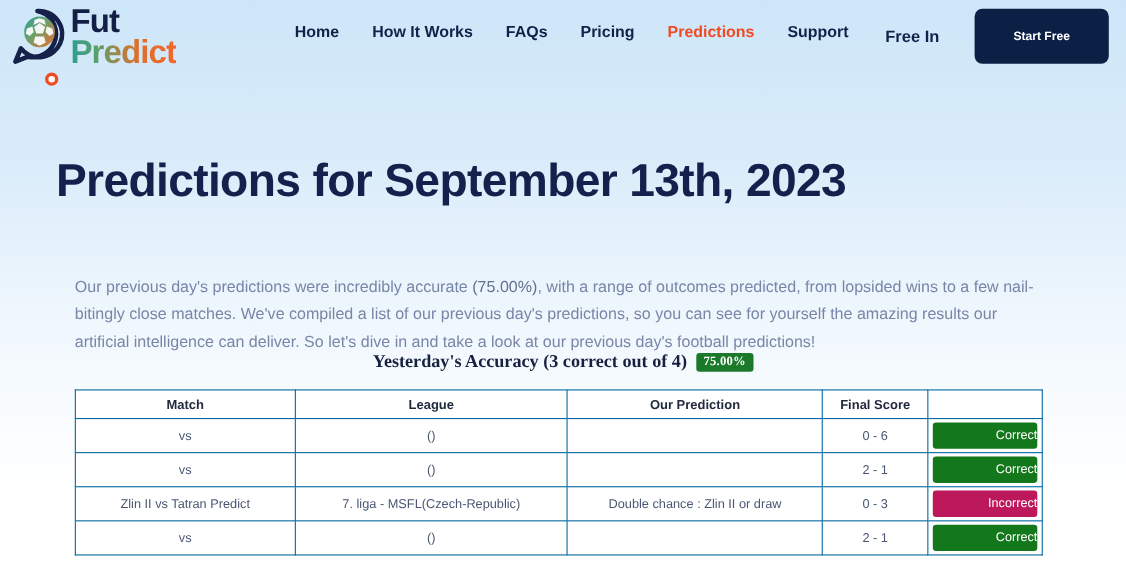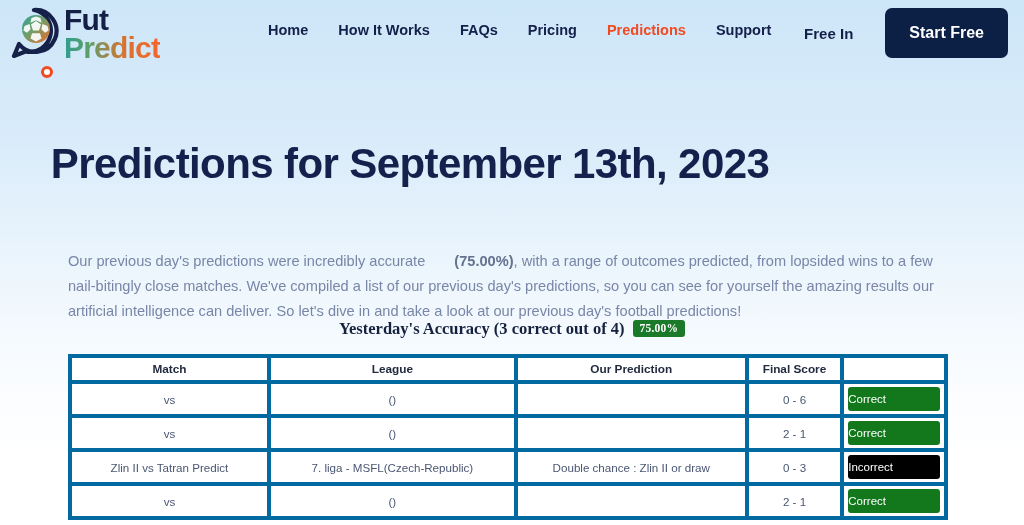--- a/index.html
+++ b/index.html
@@ -63,21 +63,21 @@
   .auth {
     position: absolute; right: 16px; top: 8px;
     display: flex; align-items: center; gap: 0px;
   }
   .signin {
     font-size: 15px; font-weight: 700; color: #13204a;
     margin-right: 32px; white-space: nowrap;
   }
   .startfree {
     background: #0c1f45; color: #ffffff;
-    font-size: 16px; font-weight: 700;
+    font-size: 11px; font-weight: 700;
     border: none; border-radius: 7px;
     padding: 0 24px; height: 50px; min-width: 122px;
     display: flex; align-items: center; justify-content: center;
     white-space: nowrap;
   }
 
   
   .hero-title {
     position: absolute; top: 112px; left: 0; width: 820px;
     text-align: center;
@@ -86,21 +86,21 @@
   }
 
   
   .intro {
     position: absolute; top: 234px; left: 68px;
     width: 888px;
     font-size: 14.6px; line-height: 25px;
     color: #7886a8;
     text-align: left;
   }
-  .intro b { color: #64718f; font-weight: 700; margin-left: 25px; }
+  .intro b { color: #64718f; font-weight: 400; }
 
   
   .accuracy {
     position: absolute; top: 319px; left: 0; width: 1024px;
     text-align: center;
     font-family: "Liberation Serif", serif;
     font-size: 16.5px; font-weight: 700; color: #16213f;
   }
   .acc-badge {
     display: inline-block; vertical-align: 2px;
@@ -116,21 +116,21 @@
   .table-wrap {
     position: absolute; top: 354px; left: 68px;
     width: 880px;
   }
   table.preds {
     width: 880px;
     border-collapse: collapse;
     background: #ffffff;
   }
   table.preds th, table.preds td {
-    border: 4px solid #0369a1;
+    border: 1px solid #0369a1;
     text-align: center;
     vertical-align: middle;
     color: #4a5672;
     font-size: 11.6px;
     padding: 0;
   }
   table.preds th {
     height: 26px;
     font-weight: 700;
     color: #222b3e;
@@ -141,24 +141,24 @@
   .col-league  { width: 248px; }
   .col-pred    { width: 232px; }
   .col-score   { width: 96px; }
   .col-status  { width: 104px; }
   .status-cell { padding: 3px 4px !important; }
   .status-pill {
     display: block; width: 100%;
     height: 24px; line-height: 24px;
     border-radius: 3px;
     color: #ffffff; font-size: 11.5px; font-weight: 400;
-    text-align: left;
+    text-align: right;
   }
   .status-correct   { background: #13781b; }
-  .status-incorrect { background: #000000; }
+  .status-incorrect { background: #be185d; }
 </style>
 </head>
 <body>
 
 <div id="page">
 
   <div class="header">
 
     <div class="brand">
       <div class="brand-mark">

